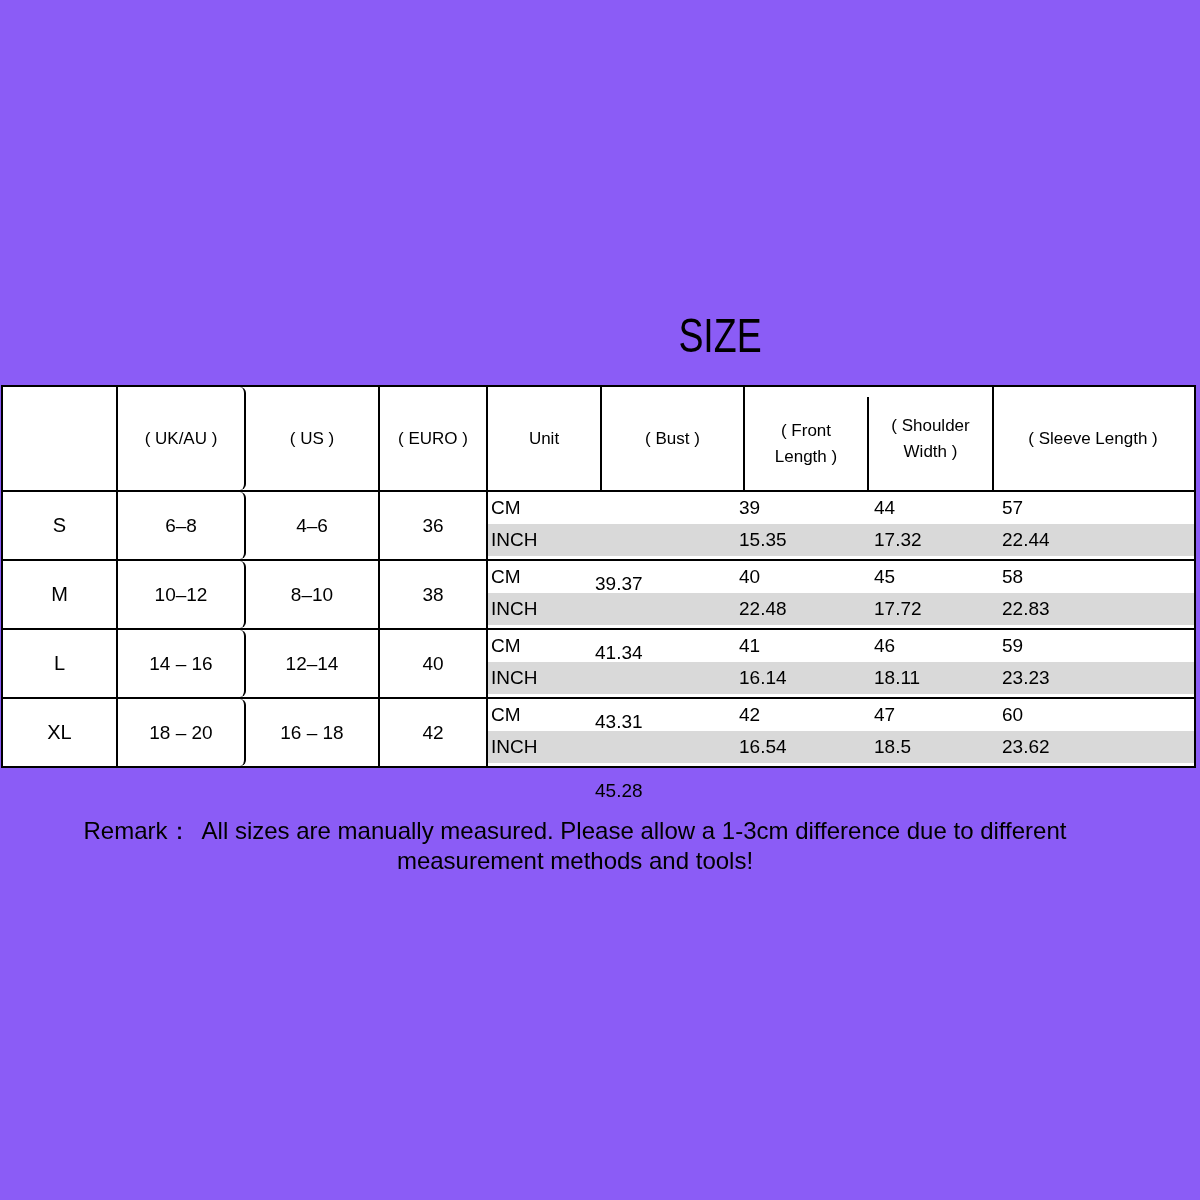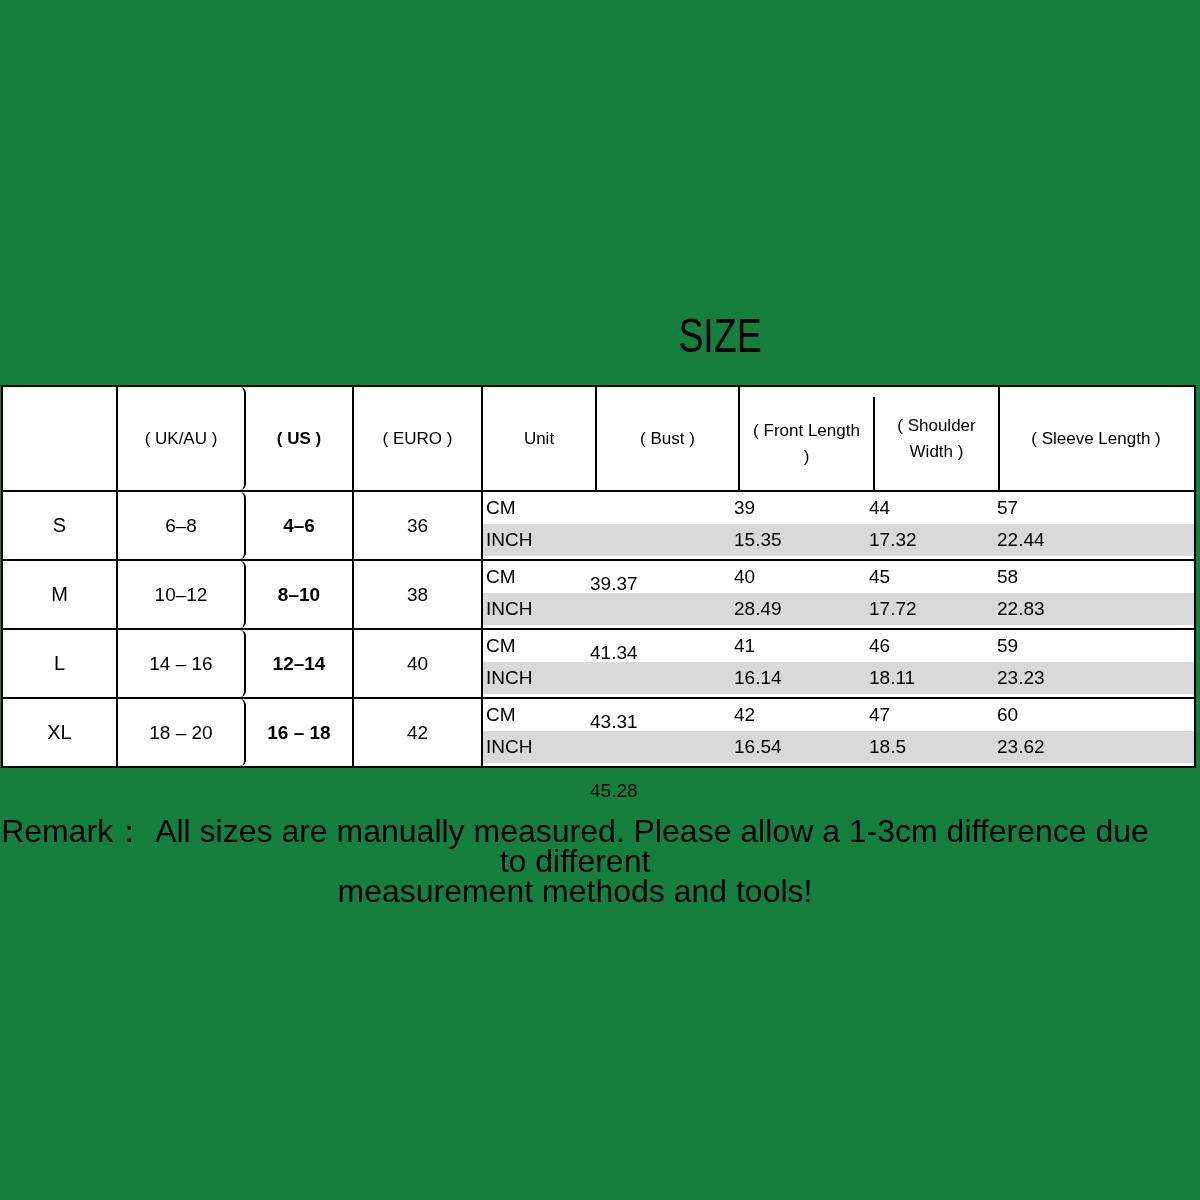--- a/index.html
+++ b/index.html
@@ -1,20 +1,20 @@
 <!DOCTYPE html>
 <html><head>
 <meta charset="utf-8">
 <style>
   html, body { margin: 0; padding: 0; background: #ffffff; }
   .canvas {
     position: relative;
     width: 1200px;
     height: 1200px;
-    background: #15803d;
+    background: #8b5cf6;
     font-family: "Liberation Sans", sans-serif;
     color: #000000;
     overflow: hidden;
   }
 
   
   .title {
     position: absolute;
     top: 308px;
     left: 720px;
@@ -48,25 +48,25 @@
     display: flex;
     align-items: center;
     justify-content: center;
     text-align: center;
   }
   .th { font-size: 17px; line-height: 1.5; padding: 0 10px; }
   .cell { font-size: 19px; }
 
   .c-size  { width: 115px; }
   .c-ukau  { width: 128px; border-radius: 6px; }
-  .c-us    { width: 108px; font-weight: bold; }
-  .c-euro  { width: 129px; }
+  .c-us    { width: 134px; }
+  .c-euro  { width: 108px; }
   .c-unit  { width: 114px; text-align: right; }
   .c-bust  { width: 143px; }
-  .c-front { width: 135px; margin-top: 10px; }
+  .c-front { width: 124px; margin-top: 10px; }
   .c-shoulder { width: 125px; }
   .c-sleeve { flex: 1; border-right: none; padding-left: 8px; }
 
   .size-label { font-size: 20px; }
 
   
   .measure {
     flex: 1;
     display: flex;
     flex-direction: column;
@@ -94,21 +94,21 @@
   .mv3 { left: 386px; }
   .mv4 { left: 514px; }
 
   
   .remark {
     position: absolute;
     top: 816px;
     left: 0;
     width: 1150px;
     text-align: center;
-    font-size: 32px;
+    font-size: 24px;
     line-height: 30px;
   }
   .remark-label { margin-right: 10px; }
 </style>
 </head>
 <body>
 
 <div class="canvas">
 
   <div class="title">
@@ -161,21 +161,21 @@
         <div class="mrow cm">
           <span class="munit">CM</span>
           <span class="mv1">105</span>
           <span class="mv2">40</span>
           <span class="mv3">45</span>
           <span class="mv4">58</span>
         </div>
         <div class="mrow inch">
           <span class="munit">INCH</span>
           <span class="mv1">41.34</span>
-          <span class="mv2">28.49</span>
+          <span class="mv2">22.48</span>
           <span class="mv3">17.72</span>
           <span class="mv4">22.83</span>
         </div>
       </div>
     </div>
 
     <div class="trow group">
       <div class="cell c-size size-label">L</div>
       <div class="cell c-ukau">14 – 16</div>
       <div class="cell c-us">12–14</div>

